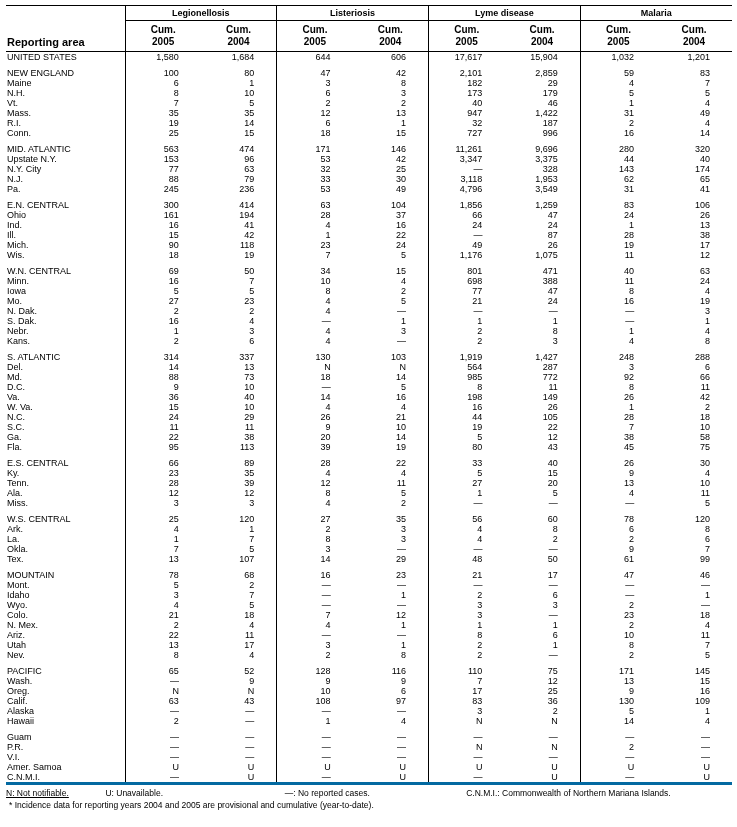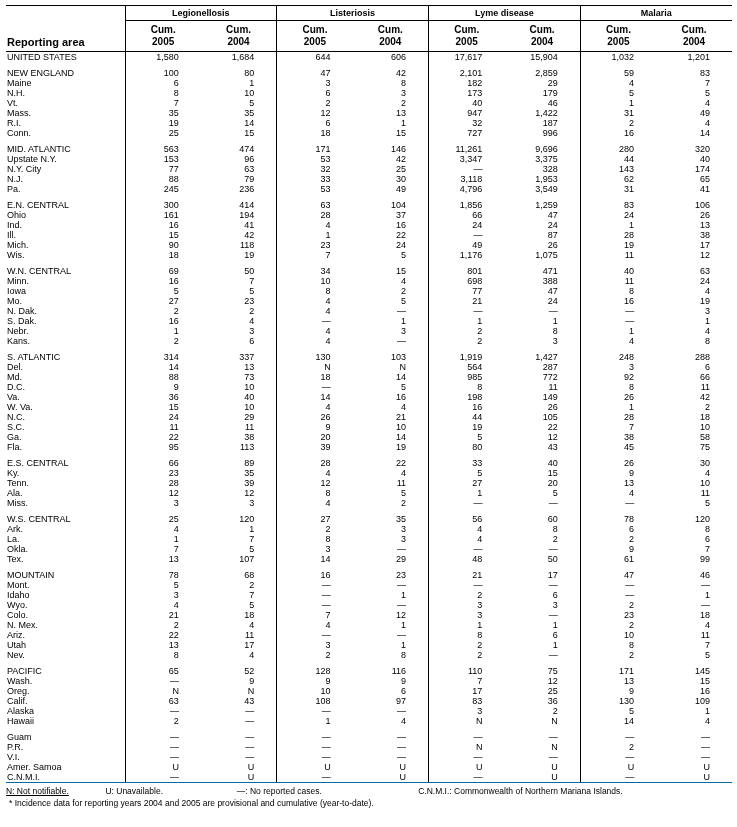--- a/index.html
+++ b/index.html
@@ -60,26 +60,26 @@
     padding-left: 1px;
     overflow: hidden;
   }
   td.val {
     text-align: right;
     padding-right: 22px;
     line-height: 10px;
     white-space: nowrap;
   }
   tr.spacer td { height: 6px; line-height: 6px; font-size: 4px; }
-  tbody tr:last-child td { border-bottom: 1px solid #0369a1; margin-top: 8px; }
+  tbody tr:last-child td { border-bottom: 3px solid #0369a1; margin-top: 8px; }
   .footnotes { font-size: 8.5px; margin-top: 3px; line-height: 1.25; }
   .legend span { display: inline-block; vertical-align: top; }
   .legend .l0 { width: 97px; text-decoration: underline; }
   .legend .l1 { width: 129px; }
-  .legend .l2 { width: 179px; }
+  .legend .l2 { width: 179px; margin-left: 48px; }
   .fn2 { margin-top: 1px; padding-left: 3px; }
 </style>
 </head>
 <body>
 
 <div class="page">
 
 
   <table>
     <colgroup>

